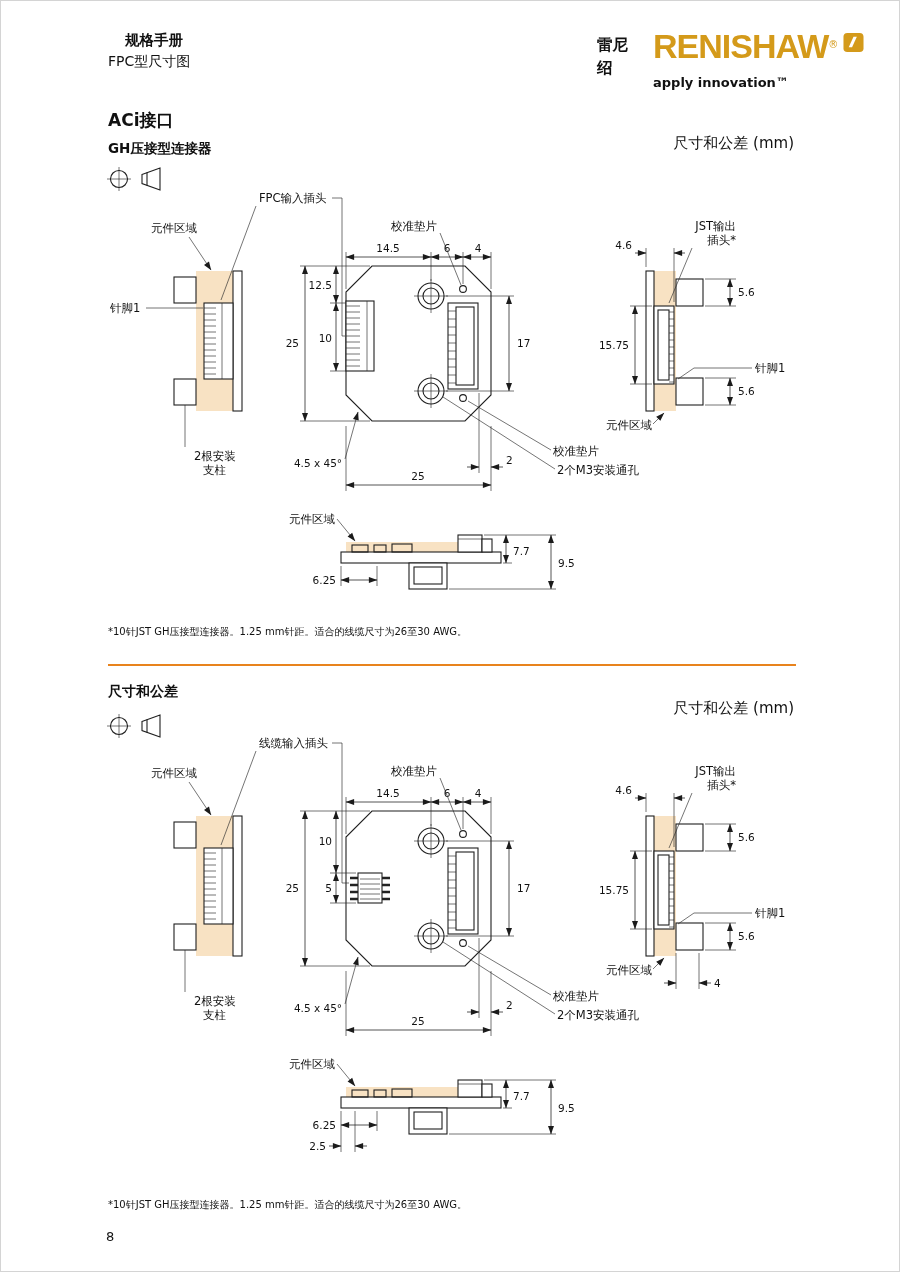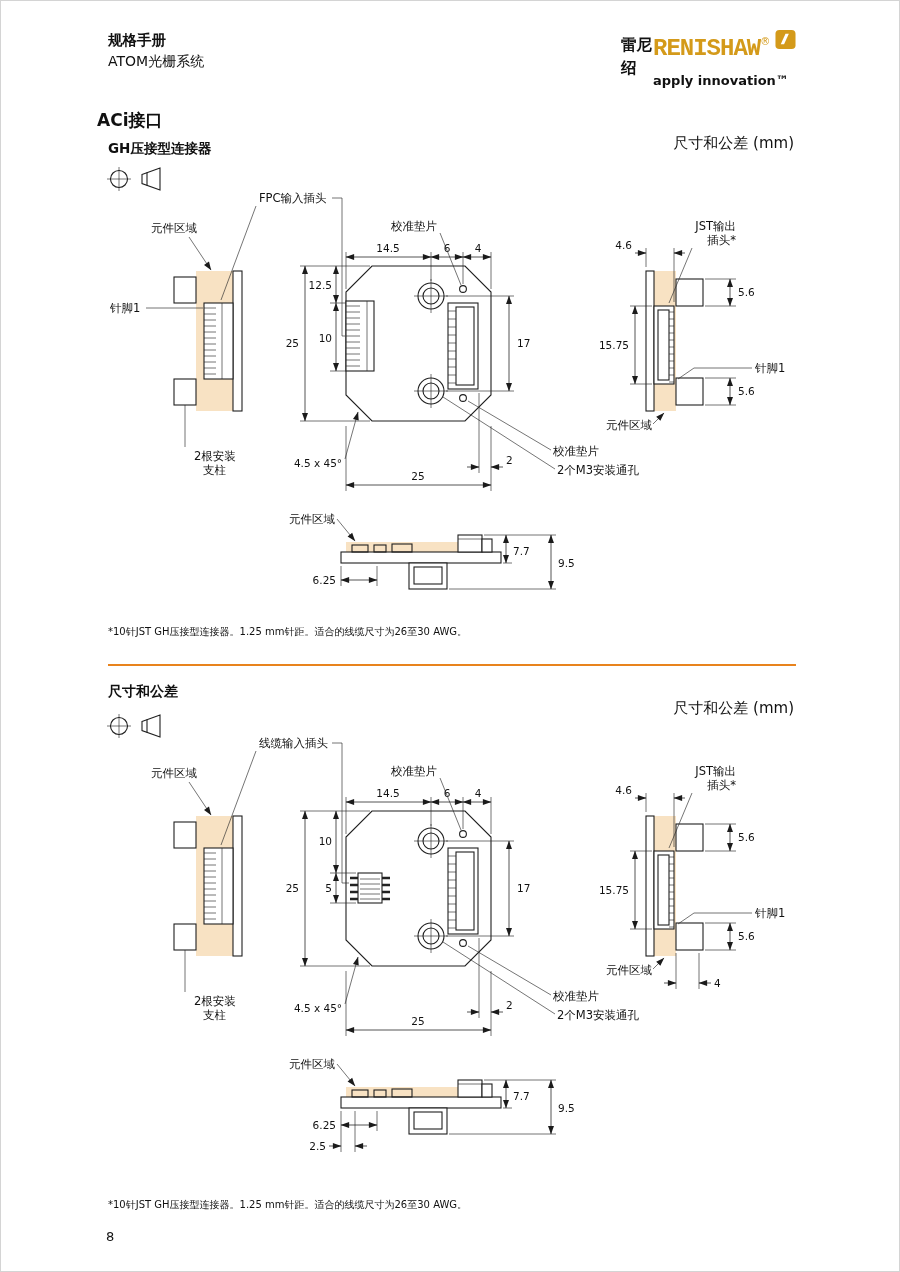--- a/index.html
+++ b/index.html
@@ -3,21 +3,21 @@
 <meta charset="utf-8">
 <style>
   *{margin:0;padding:0;box-sizing:border-box}
   html,body{background:#fff}
   .page{position:relative;width:900px;height:1272px;background:#fff;border:1px solid #d4d4d4;
         font-family:"DejaVu Sans","Liberation Sans",sans-serif;color:#111;overflow:hidden}
   .abs{position:absolute}
   .h-doc{font-size:14.5px;font-weight:bold}
   .h-prod{font-size:14px}
   .brand-cn{font-size:15.5px;font-weight:bold;line-height:1.5}
-  .logo-text{font-size:24px;font-weight:bold;letter-spacing:-1px;color:#d49a1a;line-height:1;font-family:Liberation Mono, monospace}
+  .logo-text{font-size:34px;font-weight:bold;letter-spacing:-1px;color:#d49a1a;line-height:1;font-family:Liberation Sans, sans-serif}
   .logo-reg{font-size:10px;color:#d49a1a;vertical-align:10px}
   .tagline{font-size:13px;font-weight:bold;margin-top:12px}
   .sec-title{font-size:17px;font-weight:bold}
   .sub-title{font-size:13.5px;font-weight:bold}
   .units{font-size:15px}
   .footnote{font-size:10px}
   .pageno{font-size:13px}
   .divider{background:#e8831d}
   
   .oline{fill:#fff;stroke:#1f1f1f;stroke-width:1.1}
@@ -27,38 +27,38 @@
   .dim{stroke:#1b1b1b;stroke-width:0.75;fill:none}
   .pin{stroke:#222;stroke-width:2.6;fill:none}
   .dtext{font-size:10.5px;fill:#111}
   .ltext{font-size:11.5px;fill:#111}
 </style>
 </head>
 <body>
 
 <div class="page">
 
-  <div class="abs h-doc" style="left:107px;top:30px">规格手册</div>
-  <div class="abs h-prod" style="left:107px;top:52px">ATOM光栅系统</div>
-
-  <div class="abs brand-cn" style="left:620px;top:33px">
+  <div class="abs h-doc" style="left:124px;top:30px">规格手册</div>
+  <div class="abs h-prod" style="left:107px;top:52px">FPC型尺寸图</div>
+
+  <div class="abs brand-cn" style="left:596px;top:33px">
     <div>雷尼</div>
     <div>绍</div>
   </div>
 
   <div class="abs" style="left:652px;top:28px">
     <span class="logo-text">RENISHAW</span><span class="logo-reg">®</span>
     <svg width="21" height="21" viewBox="0 0 22 22" style="vertical-align:5px">
       <rect x="0.5" y="1" width="21" height="20" rx="4" fill="#d49a1a"></rect>
       <path d="M6,16 L11,5 L14.5,5 L9.5,16 Z" fill="#fff"></path>
     </svg>
     <div class="tagline">apply innovation™</div>
   </div>
 
-  <div class="abs sec-title" style="left:96px;top:108px">ACi接口</div>
+  <div class="abs sec-title" style="left:107px;top:108px">ACi接口</div>
   <div class="abs sub-title" style="left:107px;top:139px">GH压接型连接器</div>
   <div class="abs units" style="right:105px;top:133px">尺寸和公差 (mm)</div>
 
   <svg class="abs" style="left:105px;top:163px" width="58" height="30" viewBox="0 0 58 30">
     <circle class="oline2" cx="13" cy="15" r="8.5"></circle>
     <path class="thin" d="M1 15H25M13 3V27"></path>
     <path class="oline2" d="M36 10.5L54 4V26L36 19.5Z"></path>
     <line class="oline2" x1="41" y1="8.6" x2="41" y2="21.4"></line>
   </svg>
 

